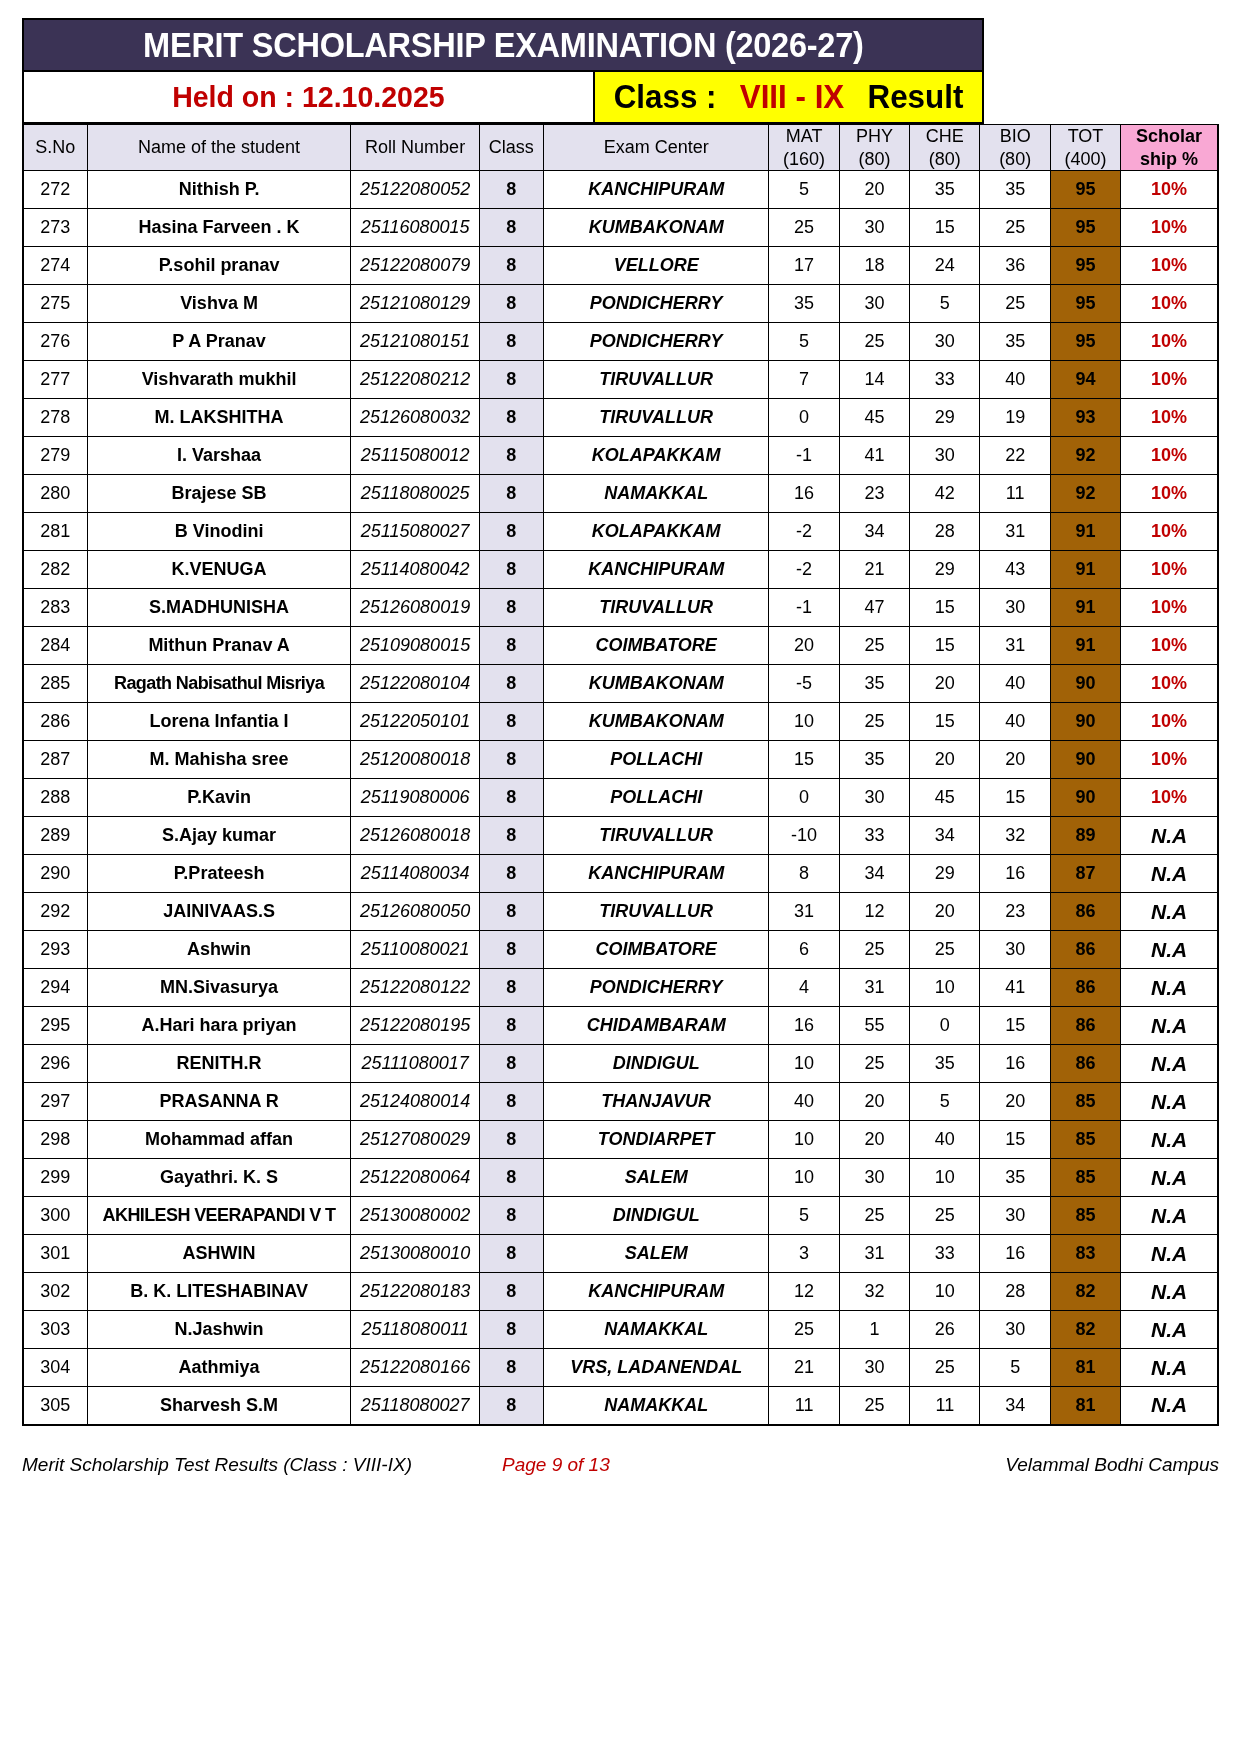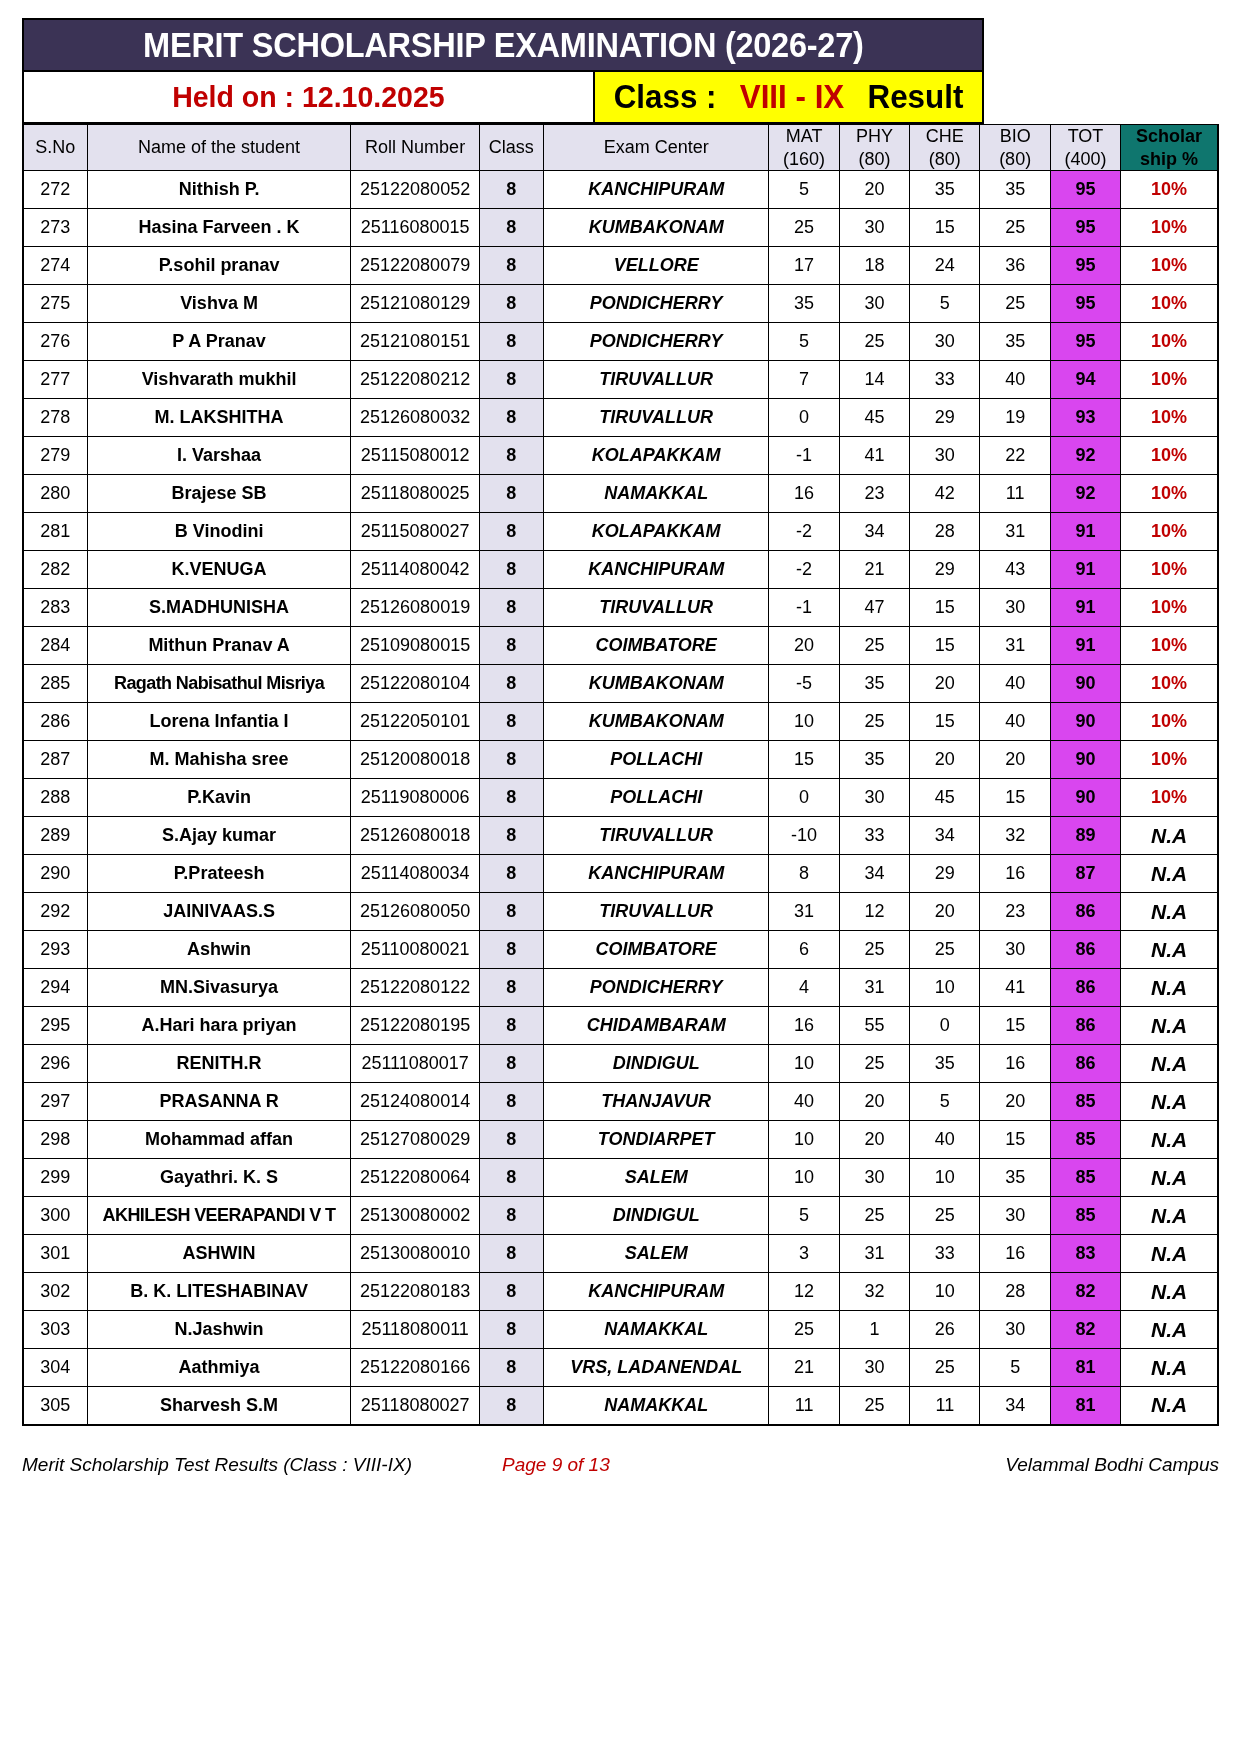--- a/index.html
+++ b/index.html
@@ -93,46 +93,46 @@
   }
   thead th {
     background: #E3E1EE;
     font-weight: normal;
     font-size: 18px;
     height: 60px;
     line-height: 1.08;
   }
   thead th.sub2 { line-height: 1.25; }
   thead th.scholar {
-    background: #0f766e;
+    background: #f9a8d4;
     font-weight: bold;
     line-height: 1.25;
   }
 
   
   col.c-sno     { width: 62px; }
   col.c-name    { width: 255px; }
   col.c-roll    { width: 124px; }
   col.c-class   { width: 62px; }
   col.c-center  { width: 218px; }
   col.c-mat     { width: 68px; }
   col.c-phy     { width: 68px; }
   col.c-che     { width: 68px; }
   col.c-bio     { width: 68px; }
   col.c-tot     { width: 68px; }
   col.c-sch     { width: 94px; }
 
   td.sno   { font-size: 19px; margin-left: 30px; }
   td.name  { text-align: left; padding-left: 8px; font-weight: bold; font-size: 19px; }
   td.name.tight { letter-spacing: -0.6px; font-size: 18px; }
-  td.roll  { font-size: 17px; }
+  td.roll  { font-size: 17px; font-style: italic; }
   td.cls   { background: #E3E1EE; font-weight: bold; font-size: 19px; }
   td.center{ font-style: italic; font-weight: bold; font-size: 17px; }
   td.mark  { font-size: 19px; }
-  td.tot   { background: #d946ef; font-weight: bold; font-size: 19px; }
+  td.tot   { background: #a16207; font-weight: bold; font-size: 19px; }
   td.sch   { font-weight: bold; font-size: 22px; color: #C00000; }
   td.sch.na{ color: #000; font-style: italic; font-size: 21px; }
 
   
   .footer {
     width: 1197px;
     display: flex;
     align-items: baseline;
     margin-top: 28px;
     font-style: italic;

